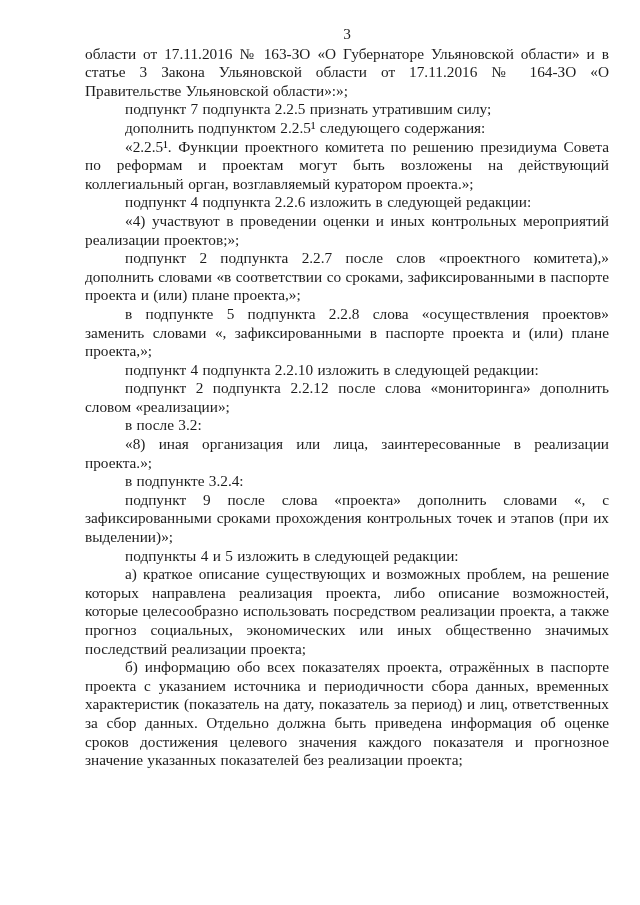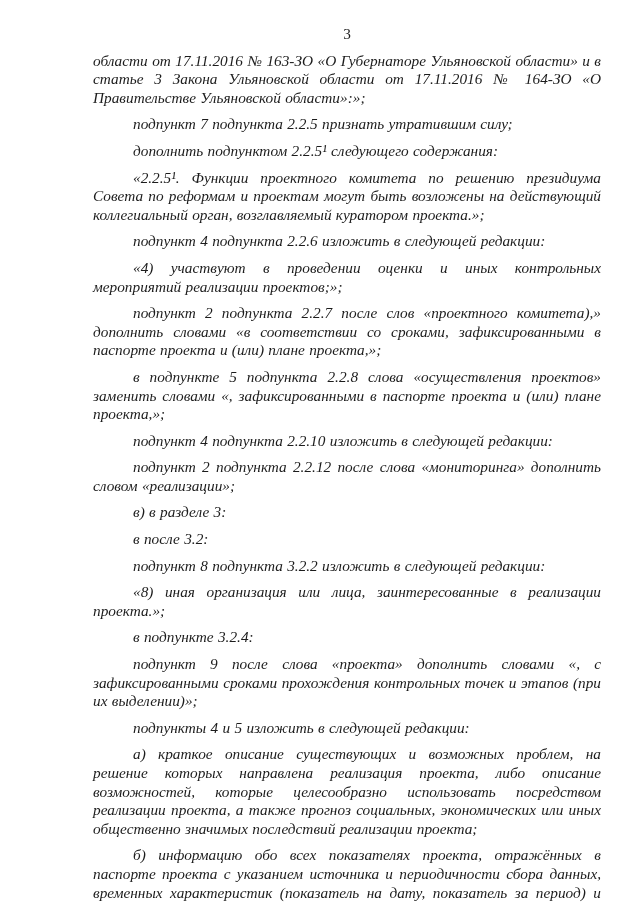--- a/index.html
+++ b/index.html
@@ -21,25 +21,24 @@
     font-family: "Liberation Serif", "DejaVu Serif", serif;
     font-size: 15.3px;
     line-height: 18.6px;
     color: #1c1c1c;
   }
   .page-number {
     text-align: center;
     margin: 0 0 1px 0;
   }
   .doc-body p.para {
-    margin: 8px;
+    margin: 0;
     padding: 0;
     text-align: justify;
     word-spacing: 0.5px;
-    font-style: italic;
   }
   .doc-body p.para.indent {
     text-indent: 40px;
   }
 </style>
 </head>
 <body>
 
 <div class="page">
   <div class="page-number">3</div>
@@ -47,23 +46,21 @@
       <p class="para">области от 17.11.2016 № 163-ЗО «О Губернаторе Ульяновской области» и в статье 3 Закона Ульяновской области от 17.11.2016 № 164-ЗО «О Правительстве Ульяновской области»:»;</p>
       <p class="para indent">подпункт 7 подпункта 2.2.5 признать утратившим силу;</p>
       <p class="para indent">дополнить подпунктом 2.2.5¹ следующего содержания:</p>
       <p class="para indent">«2.2.5¹. Функции проектного комитета по решению президиума Совета по реформам и проектам могут быть возложены на действующий коллегиальный орган, возглавляемый куратором проекта.»;</p>
       <p class="para indent">подпункт 4 подпункта 2.2.6 изложить в следующей редакции:</p>
       <p class="para indent">«4) участвуют в проведении оценки и иных контрольных мероприятий реализации проектов;»;</p>
       <p class="para indent">подпункт 2 подпункта 2.2.7 после слов «проектного комитета),» дополнить словами «в соответствии со сроками, зафиксированными в паспорте проекта и (или) плане проекта,»;</p>
       <p class="para indent">в подпункте 5 подпункта 2.2.8 слова «осуществления проектов» заменить словами «, зафиксированными в паспорте проекта и (или) плане проекта,»;</p>
       <p class="para indent">подпункт 4 подпункта 2.2.10 изложить в следующей редакции:</p>
       <p class="para indent">подпункт 2 подпункта 2.2.12 после слова «мониторинга» дополнить словом «реализации»;</p>
-      <p class="para indent">в) в разделе 3:</p>
       <p class="para indent">в после 3.2:</p>
-      <p class="para indent">подпункт 8 подпункта 3.2.2 изложить в следующей редакции:</p>
       <p class="para indent">«8) иная организация или лица, заинтересованные в реализации проекта.»;</p>
       <p class="para indent">в подпункте 3.2.4:</p>
       <p class="para indent">подпункт 9 после слова «проекта» дополнить словами «, с зафиксированными сроками прохождения контрольных точек и этапов (при их выделении)»;</p>
       <p class="para indent">подпункты 4 и 5 изложить в следующей редакции:</p>
       <p class="para indent">а) краткое описание существующих и возможных проблем, на решение которых направлена реализация проекта, либо описание возможностей, которые целесообразно использовать посредством реализации проекта, а также прогноз социальных, экономических или иных общественно значимых последствий реализации проекта;</p>
       <p class="para indent">б) информацию обо всех показателях проекта, отражённых в паспорте проекта с указанием источника и периодичности сбора данных, временных характеристик (показатель на дату, показатель за период) и лиц, ответственных за сбор данных. Отдельно должна быть приведена информация об оценке сроков достижения целевого значения каждого показателя и прогнозное значение указанных показателей без реализации проекта;</p>
     </div>
 </div>
 
 </body></html>

